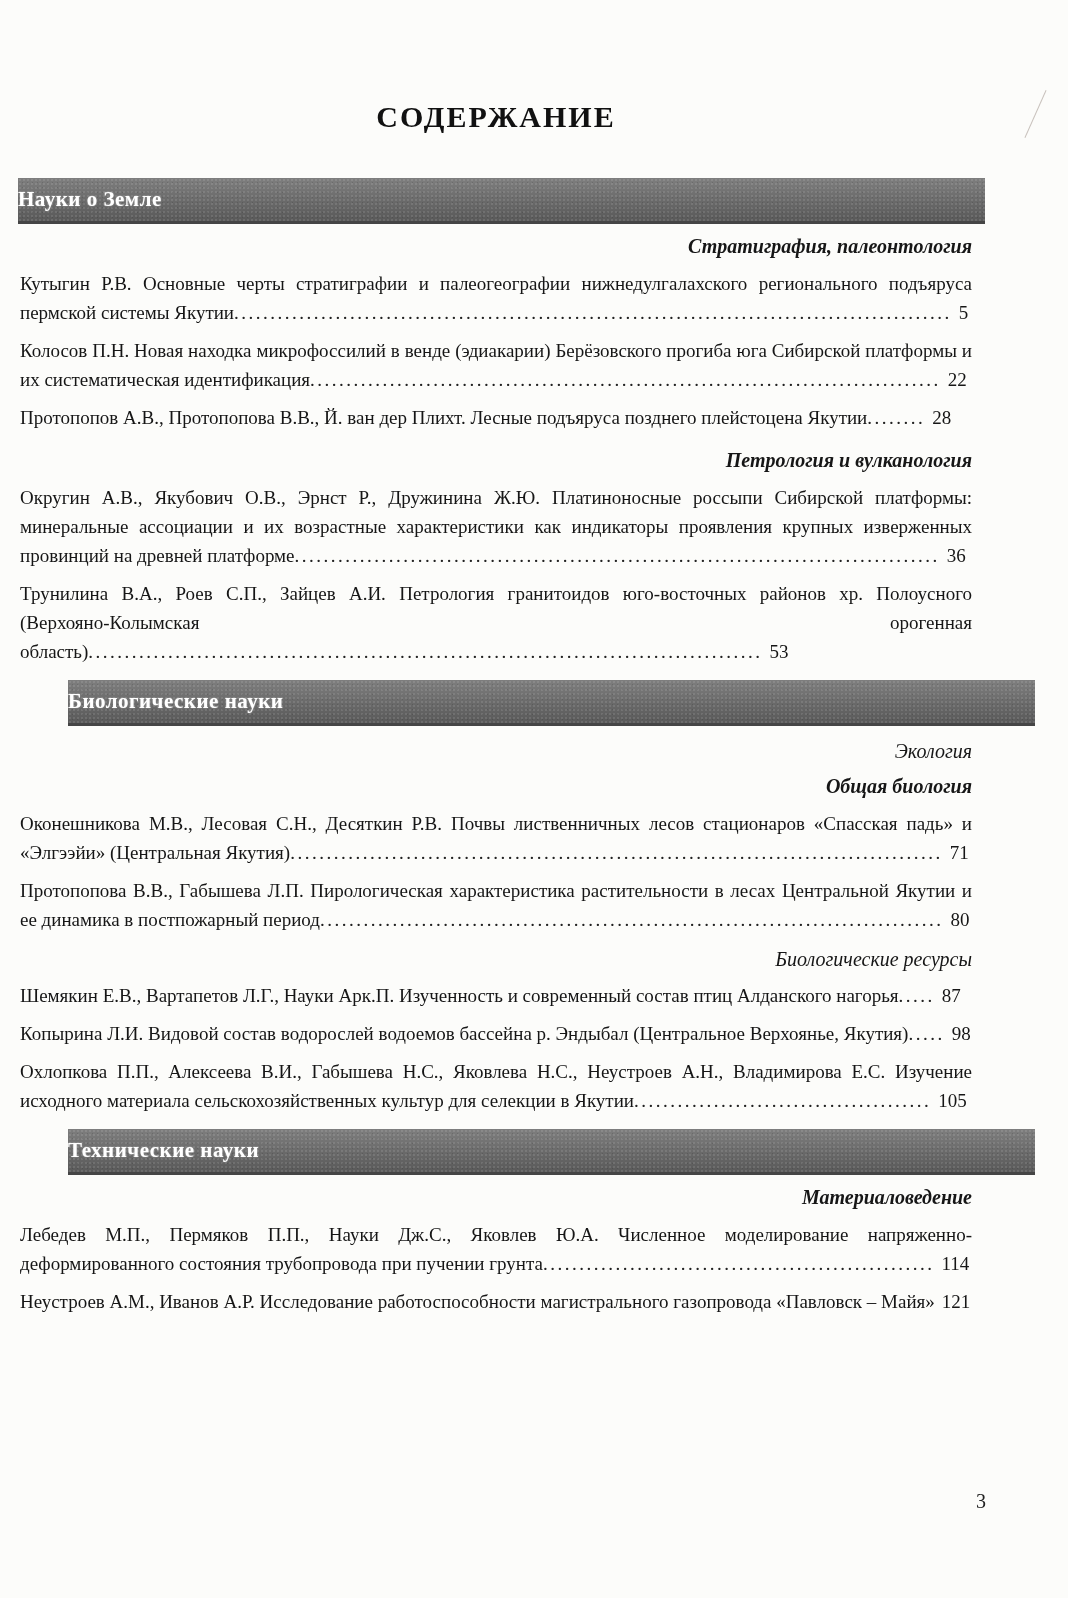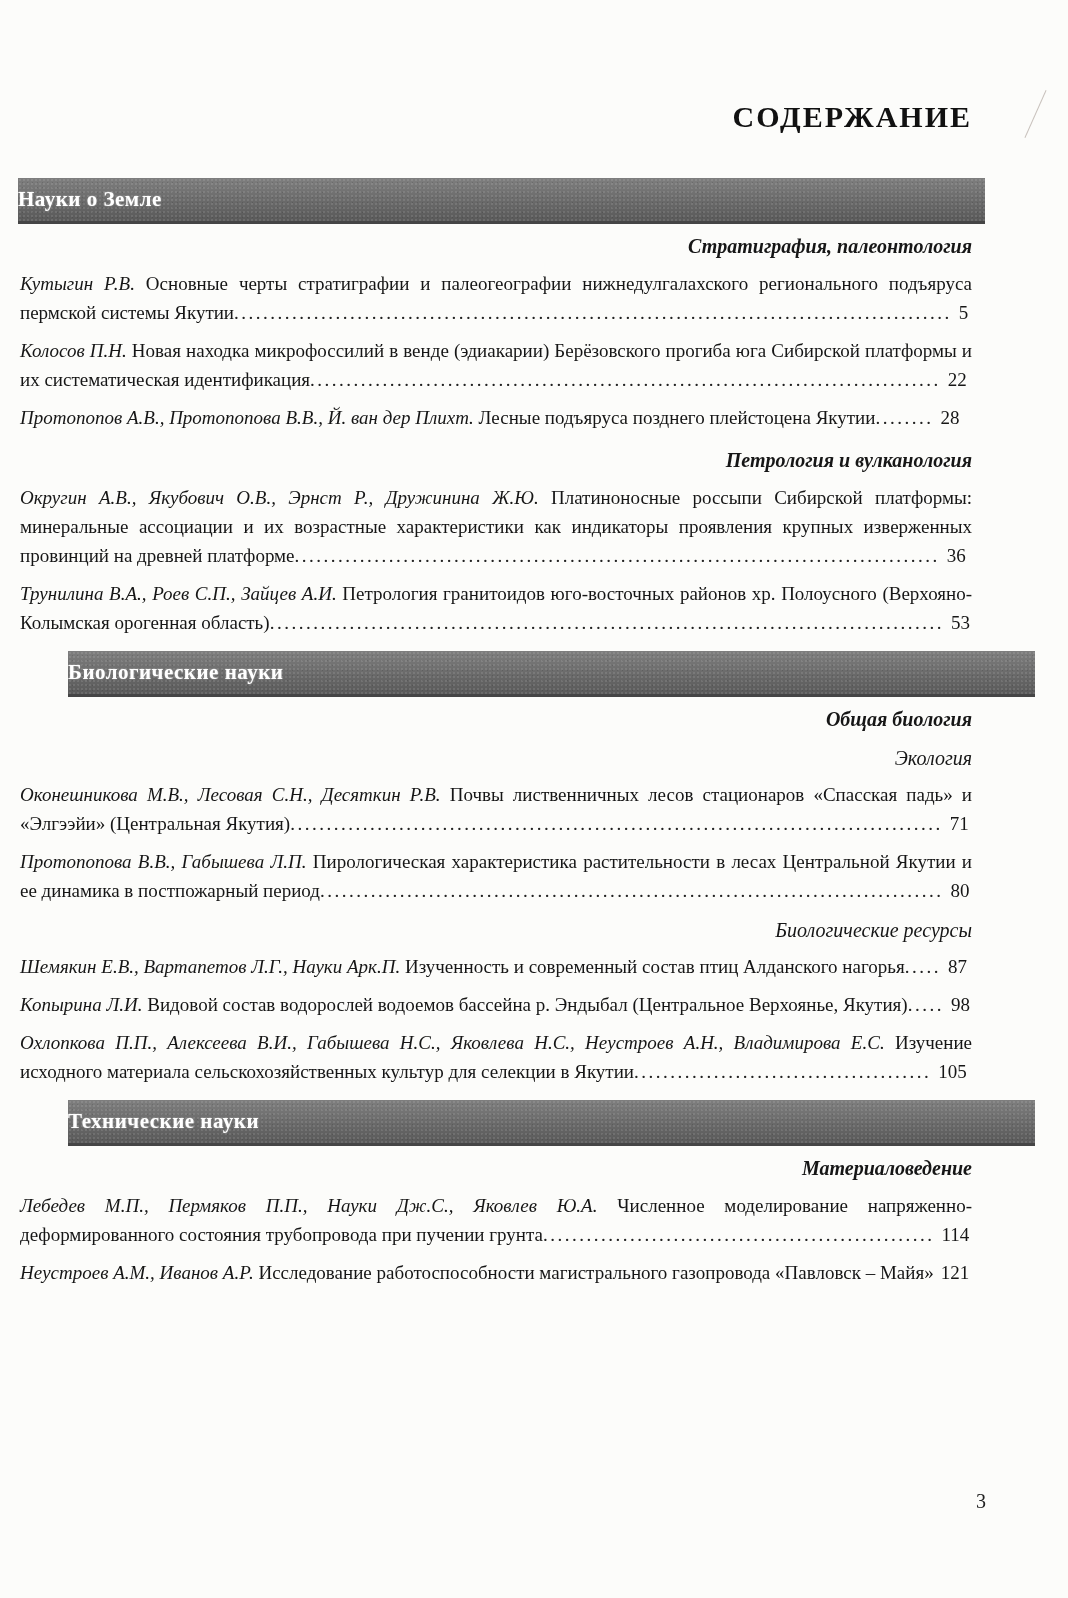--- a/index.html
+++ b/index.html
@@ -14,21 +14,21 @@
     background: #fcfcfa;
     overflow: hidden;
     font-family: "Liberation Serif", "DejaVu Serif", serif;
     color: #161616;
   }
   .content {
     padding: 98px 96px 0 20px; 
   }
   .doc-title {
     margin: 0;
-    text-align: right;
+    text-align: center;
     font-size: 30px;
     line-height: 38px;
     font-weight: bold;
     letter-spacing: 2px;
     color: #111;
   }
   .banner {
     width: 967px;
     margin-left: -2px;
     height: 43px;
@@ -58,21 +58,21 @@
   }
   .gh.after-banner { margin-top: 8px; }
   .gh.gh-bold   { font-weight: bold; font-style: italic; }
   .gh.gh-italic { font-weight: normal; font-style: italic; font-size: 20px; line-height: 26px; margin-top: 12px; }
   .entry {
     margin: 9px 0 0;
     font-size: 19px;
     line-height: 29px;
     text-align: justify;
   }
-  .authors { font-style: italic; }
+  .authors { }
   .leader  { letter-spacing: 2.5px; color: #222; }
   .pg      { padding-left: 7px; white-space: nowrap; }
   .folio {
     position: absolute;
     top: 1490px;
     right: 82px;
     font-size: 20px;
     color: #222;
   }
   .corner-artifact {
@@ -106,23 +106,23 @@
     <p class="entry"><span class="authors">Протопопов А.В., Протопопова В.В., Й. ван дер Плихт.</span> <span class="etitle">Лесные подъяруса позднего плейстоцена Якутии</span><span class="leader">........</span><span class="pg">28</span></p>
 
     <div class="gh gh-bold">Петрология и вулканология</div>
 
     <p class="entry"><span class="authors">Округин А.В., Якубович О.В., Эрнст Р., Дружинина Ж.Ю.</span> <span class="etitle">Платиноносные россыпи Сибирской платформы: минеральные ассоциации и их возрастные характеристики как индикаторы проявления крупных изверженных провинций на древней платформе</span><span class="leader">.........................................................................................</span><span class="pg">36</span></p>
 
     <p class="entry"><span class="authors">Трунилина В.А., Роев С.П., Зайцев А.И.</span> <span class="etitle">Петрология гранитоидов юго-восточных районов хр. Полоусного (Верхояно-Колымская орогенная область)</span><span class="leader">.............................................................................................</span><span class="pg">53</span></p>
 
     <div class="banner b-later">Биологические науки</div>
 
+    <div class="gh gh-italic">Экология</div>
+
     <div class="gh gh-bold after-banner">Общая биология</div>
-
-    <div class="gh gh-italic">Экология</div>
 
     <p class="entry"><span class="authors">Оконешникова М.В., Лесовая С.Н., Десяткин Р.В.</span> <span class="etitle">Почвы лиственничных лесов стационаров «Спасская падь» и «Элгээйи» (Центральная Якутия)</span><span class="leader">..........................................................................................</span><span class="pg">71</span></p>
 
     <p class="entry"><span class="authors">Протопопова В.В., Габышева Л.П.</span> <span class="etitle">Пирологическая характеристика растительности в лесах Центральной Якутии и ее динамика в постпожарный период</span><span class="leader">......................................................................................</span><span class="pg">80</span></p>
 
     <div class="gh gh-italic">Биологические ресурсы</div>
 
     <p class="entry"><span class="authors">Шемякин Е.В., Вартапетов Л.Г., Науки Арк.П.</span> <span class="etitle">Изученность и современный состав птиц Алданского нагорья</span><span class="leader">.....</span><span class="pg">87</span></p>
 
     <p class="entry"><span class="authors">Копырина Л.И.</span> <span class="etitle">Видовой состав водорослей водоемов бассейна р. Эндыбал (Центральное Верхоянье, Якутия)</span><span class="leader">.....</span><span class="pg">98</span></p>

